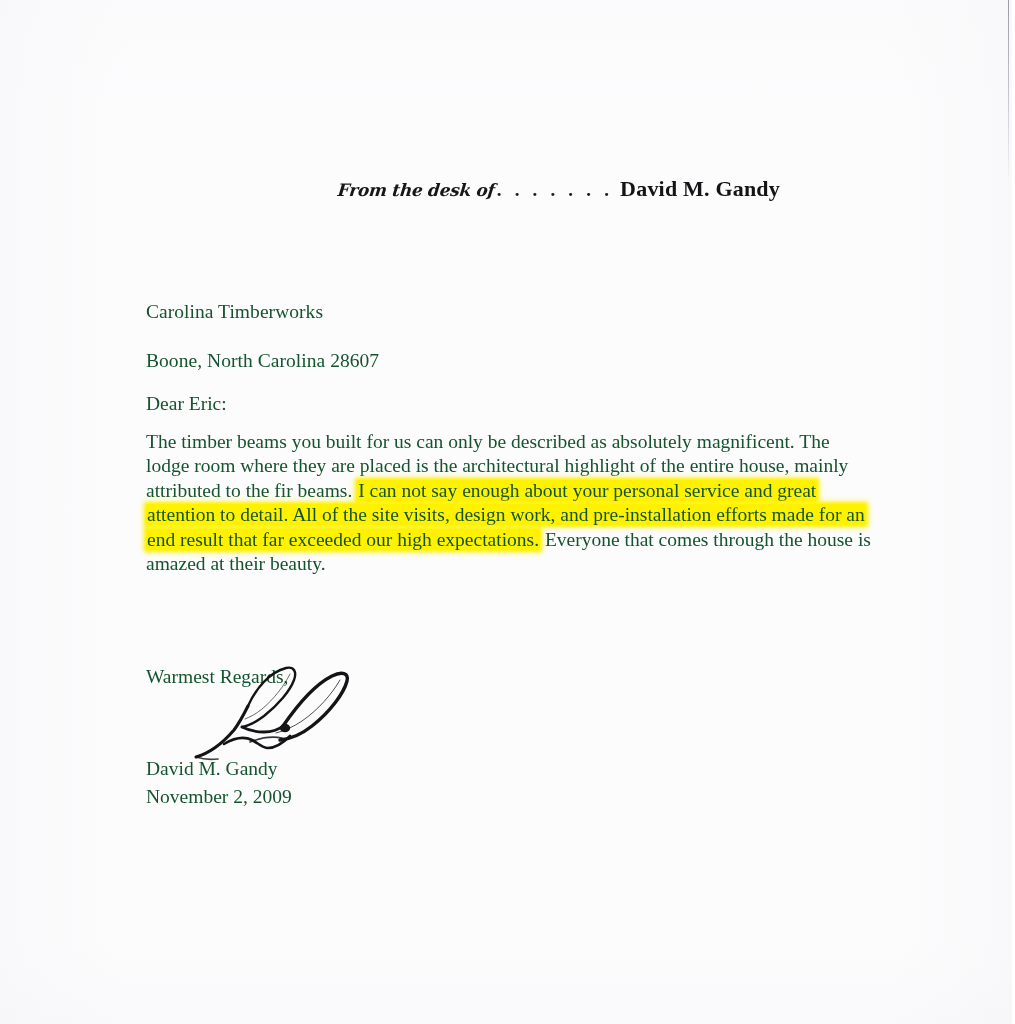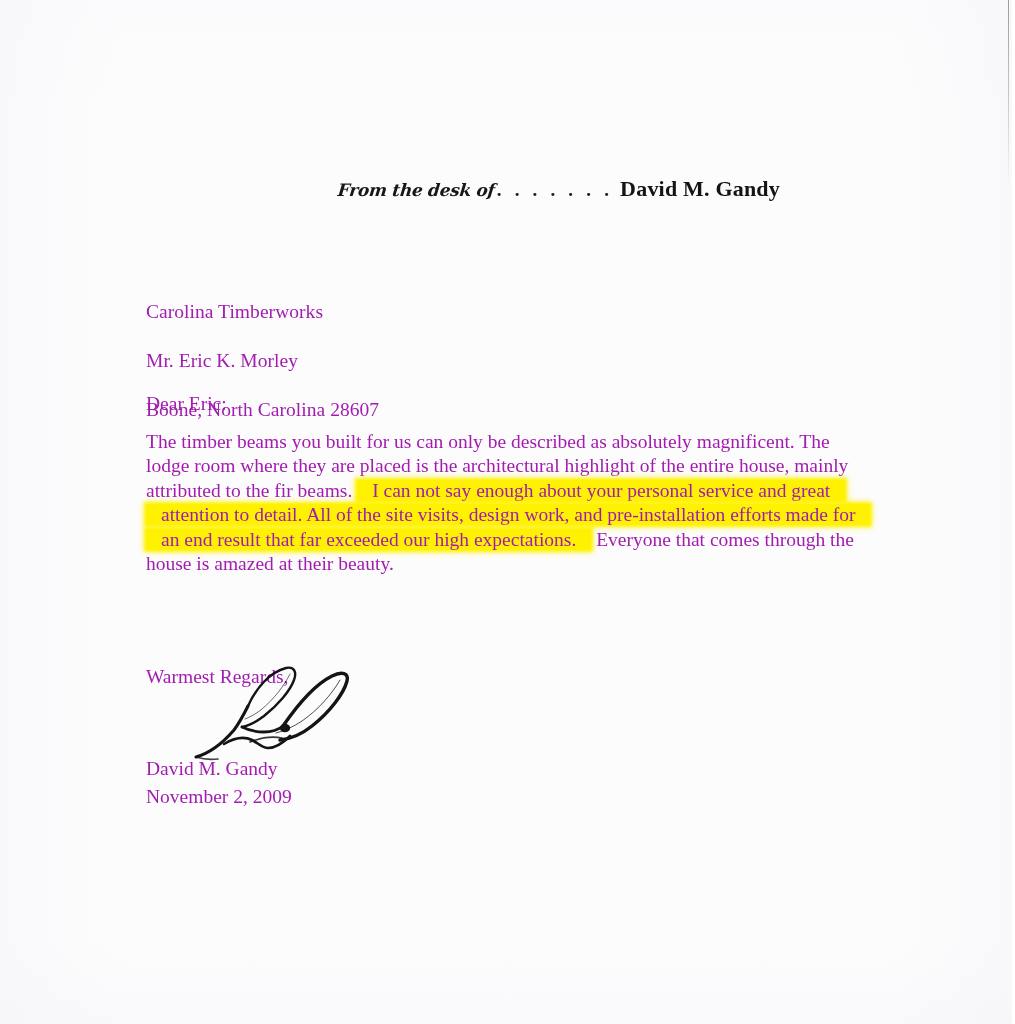--- a/index.html
+++ b/index.html
@@ -81,21 +81,21 @@
     display: inline-block;
     vertical-align: baseline;
     margin-left: 7px;
     letter-spacing: 0.2px;
   }
 
   
   .block {
     position: absolute;
     left: 146px;
-    color: #a21caf;
+    color: #14532d;
     font-size: 19.5px;
     line-height: 24.4px;
     white-space: pre-line;
   }
   .address { top: 276px; letter-spacing: 0.05px; }
   .salutation { top: 392px; }
   .para-1 {
     top: 430px;
     width: 730px;
     white-space: normal;
@@ -109,21 +109,21 @@
   .signer-name { top: 757px; }
   .date-line { top: 785px; }
 
   
   .hl {
     background-color: #fff200;
     box-shadow:
       0 0 3px 2px rgba(255, 242, 0, 0.85),
       0 0 6px 3px rgba(255, 242, 0, 0.45);
     border-radius: 1px;
-    padding: 0 15px;
+    padding: 0 1px;
     box-decoration-break: clone;
     -webkit-box-decoration-break: clone;
   }
   .ul {
     text-decoration: underline;
     text-underline-offset: 2.5px;
     text-decoration-thickness: 1.2px;
   }
 
   
@@ -144,21 +144,20 @@
   <div class="paper-texture"></div>
   <div class="scan-edge-right"></div>
   <div class="scan-edge-right-2"></div>
 
   <div class="letterhead">
     <span class="script">From the desk of</span><span class="dots">. . . . . . .</span><span class="name">David M. Gandy</span>
   </div>
 
   <div class="block address">
     <div>Carolina Timberworks</div>
-    <div>Mr. Eric K. Morley</div>
     <div>Boone, North Carolina   28607</div>
   </div>
 
   <div class="block salutation">Dear Eric:</div>
 
   <div class="block para-1"><span>The timber beams you built for us can only be described as absolutely magnificent.  The lodge room where they are placed is the architectural highlight of the entire house, mainly attributed to the fir beams.  </span><span class="hl">I can not say enough about your personal service and great attention to detail.  All of the site visits, design work, and pre-installation efforts made for an end result that far exceeded our high expectations.</span><span>  Everyone that comes through the house is amazed at their beauty.</span></div>
 
 
   <div class="block closing">Warmest Regards,</div>
 

